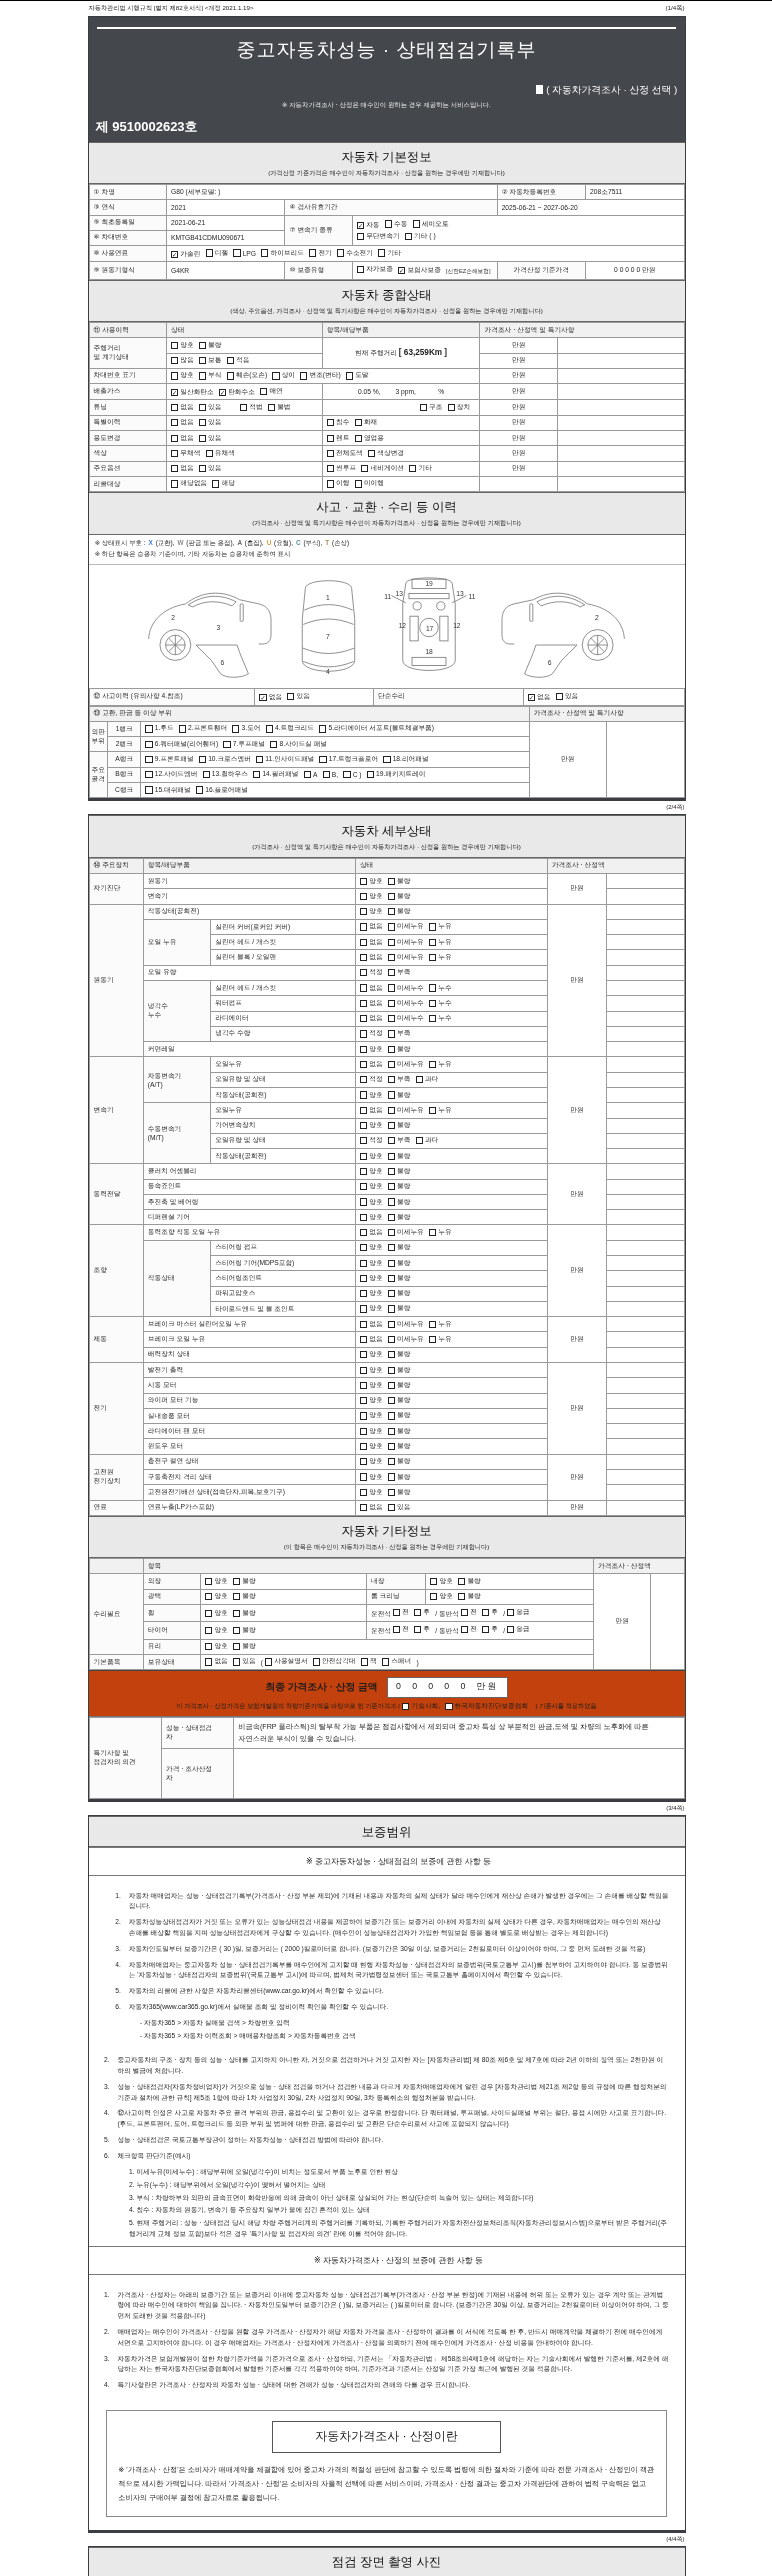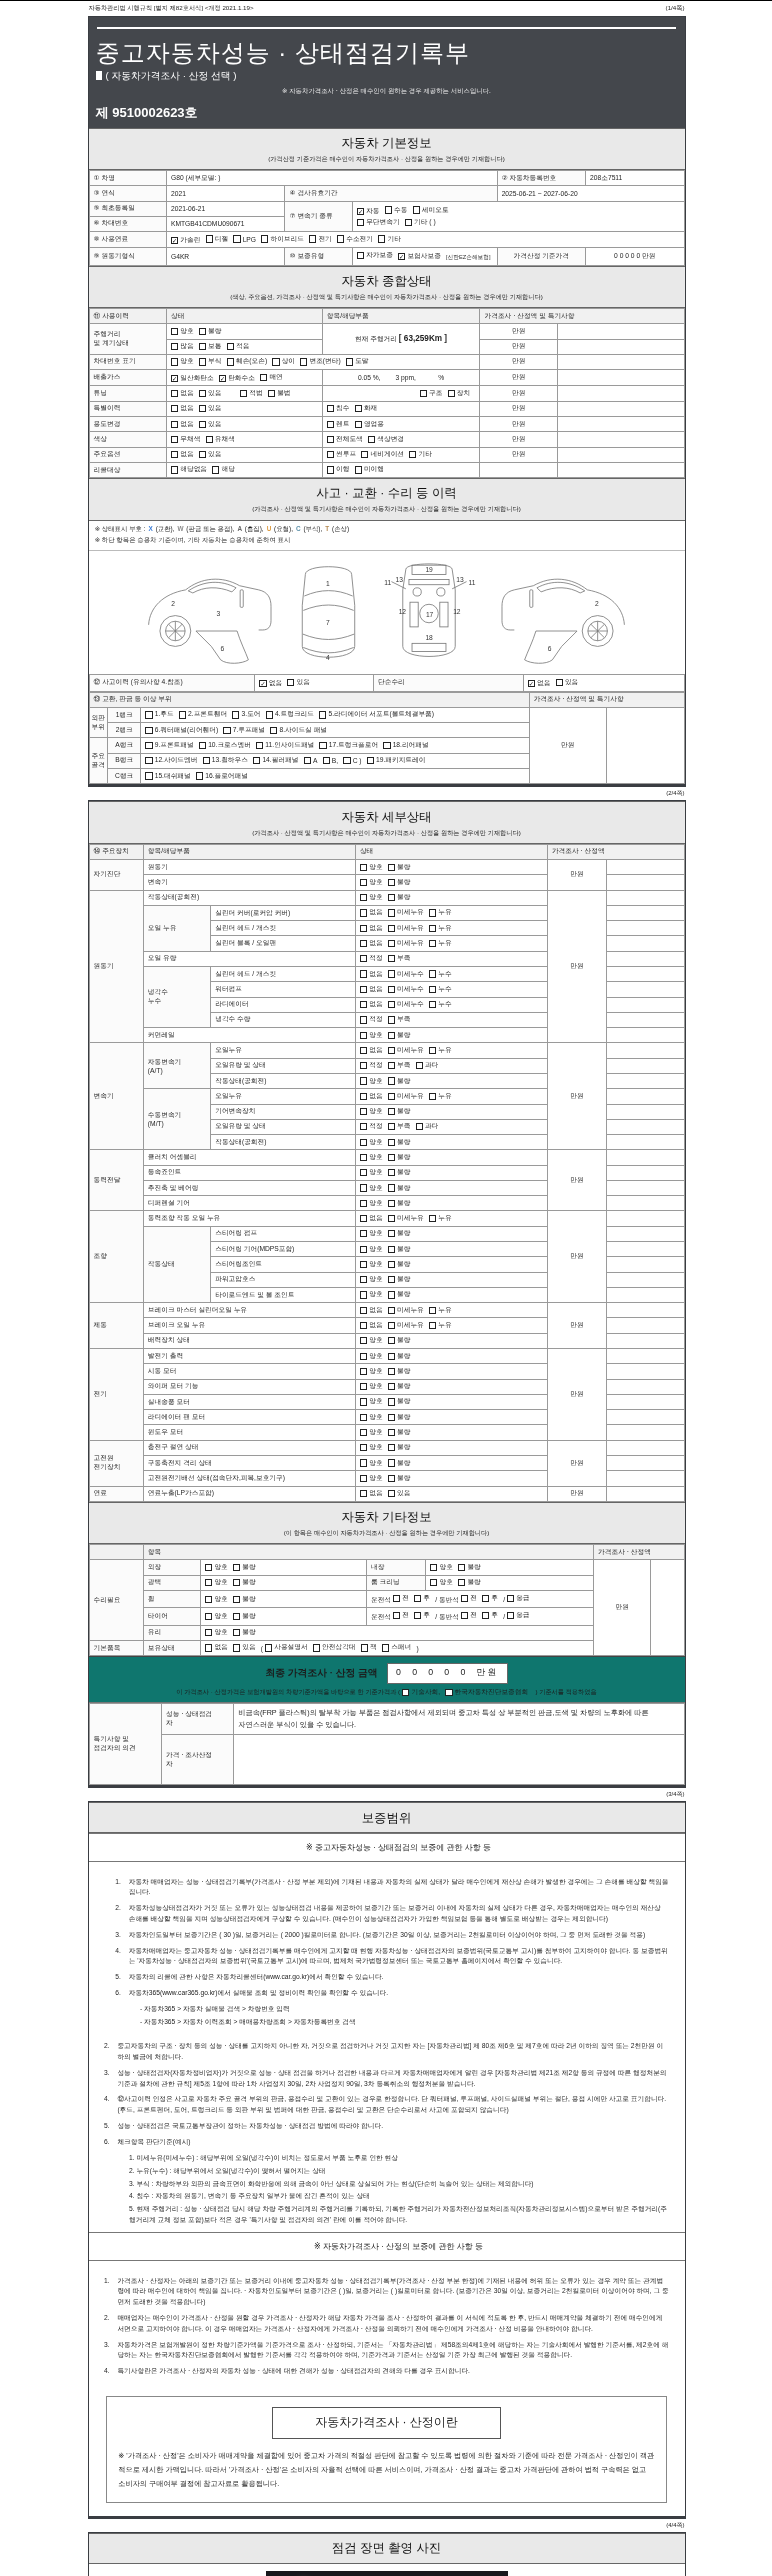--- a/index.html
+++ b/index.html
@@ -5,22 +5,22 @@
   html,body{margin:0;padding:0;background:#fff;}
   body{width:773px;font-family:"Liberation Sans","DejaVu Sans",sans-serif;color:#1c1c1c;}
   .canvas{width:773px;min-height:2576px;box-sizing:border-box;border-top:1px solid #000;border-bottom:1px solid #000;padding:2.1px 0 4.1px;}
   .content{width:598px;margin:0 auto;}
   .topbar{display:flex;justify-content:space-between;align-items:flex-end;font-size:6.2px;color:#222;padding:1px 1px 2.6px;}
   .pagemark{text-align:right;font-size:6px;color:#222;padding:1.5px 1px 2.6px;}
   .page{border:1px solid #3a3d42;border-bottom-width:3.6px;background:#fff;}
   
   .hero{background:#44474c;color:#fff;position:relative;padding:10.3px 7.2px 6.2px;}
   .hero-rule{height:2.1px;background:#fff;margin:0 1px 8.2px;}
-  .hero-title{font-size:24px;letter-spacing:1px;}
-  .hero-sub{text-align:left;font-size:9.8px;margin-top:1px;}
+  .hero-title{text-align:center;font-size:19px;letter-spacing:1px;}
+  .hero-sub{text-align:right;font-size:9.8px;margin-top:21px;}
   .hero-sub .sq{display:inline-block;width:6.7px;height:8.8px;background:#fff;vertical-align:-1px;margin-right:3.1px;}
   .hero-note{text-align:center;font-size:6.4px;margin-top:4.1px;color:#f0f0f0;}
   .hero-docno{font-size:13px;font-weight:bold;margin-top:7.2px;}
   
   .sechead{background:#e9e9e9;border-top:0.5px solid #666;border-bottom:0.5px solid #666;text-align:center;padding:6.2px 0 5.2px;}
   .sechead h2{margin:0;font-size:12.4px;font-weight:normal;color:#111;}
   .sechead .cap{font-size:6.2px;margin-top:3.1px;color:#222;}
   
   table{border-collapse:collapse;width:100%;table-layout:fixed;}
   td,th{border:0.5px solid #9a9a9a;font-size:6.7px;padding:2.6px 4.1px;vertical-align:middle;word-break:keep-all;}
@@ -48,21 +48,21 @@
   .nrow{display:flex;margin:5.2px 0;font-size:6.7px;line-height:1.6;}
   .nno{width:13.4px;flex:0 0 13.4px;}
   .ntx{flex:1;}
   .nsub{margin:2.1px 0 2.1px 25px;font-size:6.7px;line-height:1.6;}
   .indent1 .nrow{margin-left:11.3px;}
   .indent1 .nsub{margin-left:36px;}
   .defbox{border:0.5px solid #888;margin:9.3px 17.5px 13.4px;padding:10.3px 11.3px 11.3px;}
   .defbox-title{border:0.5px solid #555;width:227px;margin:0 auto;text-align:center;font-size:12px;padding:6.7px 0;}
   .defbox-text{font-size:7.2px;line-height:1.9;margin-top:10.3px;}
   
-  .finalband{background:#0f766e;border-top:1px solid #444;border-bottom:0.5px solid #777;text-align:center;padding:6.2px 0 5.2px;}
+  .finalband{background:#c2410c;border-top:1px solid #444;border-bottom:0.5px solid #777;text-align:center;padding:6.2px 0 5.2px;}
   .finalrow{display:flex;justify-content:center;align-items:center;gap:9.3px;}
   .finallab{font-size:9.8px;font-weight:bold;}
   .finalval{border:0.5px solid #666;background:#fff;font-size:8.8px;padding:3.1px 8.2px;letter-spacing:2.1px;}
   .finalnote{font-size:6.2px;margin-top:4.6px;display:flex;justify-content:center;align-items:center;gap:2.1px;}
   
   .photos{display:flex;flex-direction:column;align-items:center;gap:4.1px;padding:7.2px 0 5.2px;}
   .photo{width:242px;height:116px;position:relative;overflow:hidden;background:#17181c;}
   .photo .beam{position:absolute;left:-10%;width:120%;height:5.2px;background:#2a2c33;transform:rotate(-4deg);}
   .photo .lamp{position:absolute;width:13.4px;height:5.2px;border-radius:50%;background:#e8e4d2;box-shadow:0 0 7.2px 2.6px rgba(240,235,210,.45);}
   .vlab{width:17.5px;padding:2.1px 1px;text-align:center;word-break:break-all;background:#fbfbfb;}

